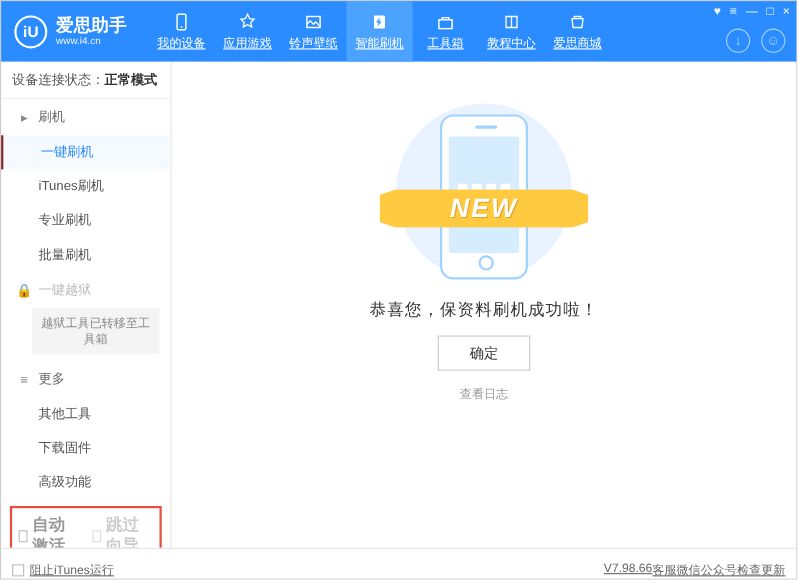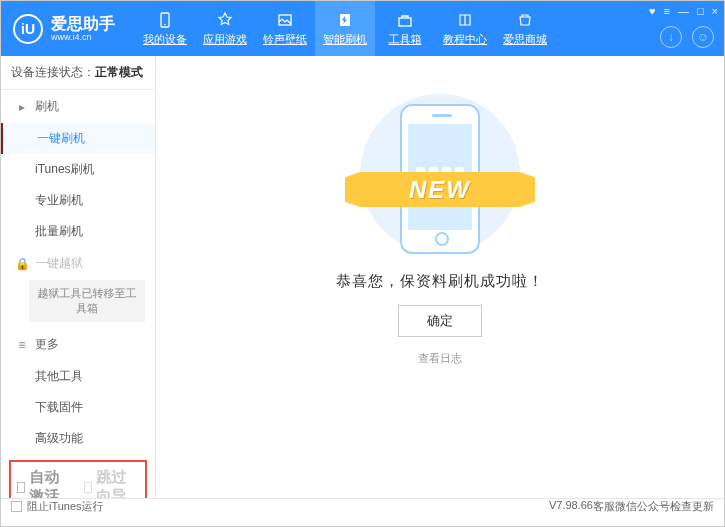--- a/index.html
+++ b/index.html
@@ -44,21 +44,21 @@
 .phone::after { content: ""; position: absolute; width: 10px; height: 10px; border: 2px solid #a0d2ff; border-radius: 50%; bottom: 6px; left: 33px; }
 .phone-screen { position: absolute; top: 18px; left: 6px; right: 6px; bottom: 22px; background: #d6ecff; border-radius: 2px; display: flex; flex-direction: column; align-items: center; justify-content: center; gap: 3px; }
 .app-row { display: flex; gap: 4px; }
 .app-dot { width: 9px; height: 9px; background: #fff; border-radius: 2px; }
 .ribbon { position: absolute; left: 0px; top: 78px; width: 190px; height: 35px; background: #ffc940; display: flex; align-items: center; justify-content: center; font-weight: 900; font-size: 24px; color: #fff; font-style: italic; letter-spacing: 2px; clip-path: polygon(0 15%, 8% 0, 92% 0, 100% 15%, 100% 85%, 92% 100%, 8% 100%, 0 85%); text-shadow: 1px 1px 0 #e0a020; }
 .success-text { margin-top: 18px; font-size: 15px; color: #333; letter-spacing: 1px; }
 .ok-btn { margin-top: 14px; padding: 6px 28px; border: 1px solid #ccc; background: #fff; font-size: 13px; cursor: pointer; color: #333; }
 .log-link { margin-top: 14px; font-size: 11px; color: #999; cursor: pointer; }
 
 
-.footer { height: 28px; border-top: 1px solid #e5e5e5; display: flex; align-items: flex-start; font-size: 11px; color: #666; padding: 0 10px; }
+.footer { height: 28px; border-top: 1px solid #e5e5e5; display: flex; align-items: flex-end; font-size: 11px; color: #666; padding: 0 10px; text-decoration: underline; }
 .footer .left { display: flex; align-items: center; gap: 5px; }
 .footer .spacer { flex: 1; }
 .footer .right { display: flex; gap: 0; }
 .footer .right span { cursor: pointer; }
 </style>
 </head>
 <body>
 
 <div class="window">
 

